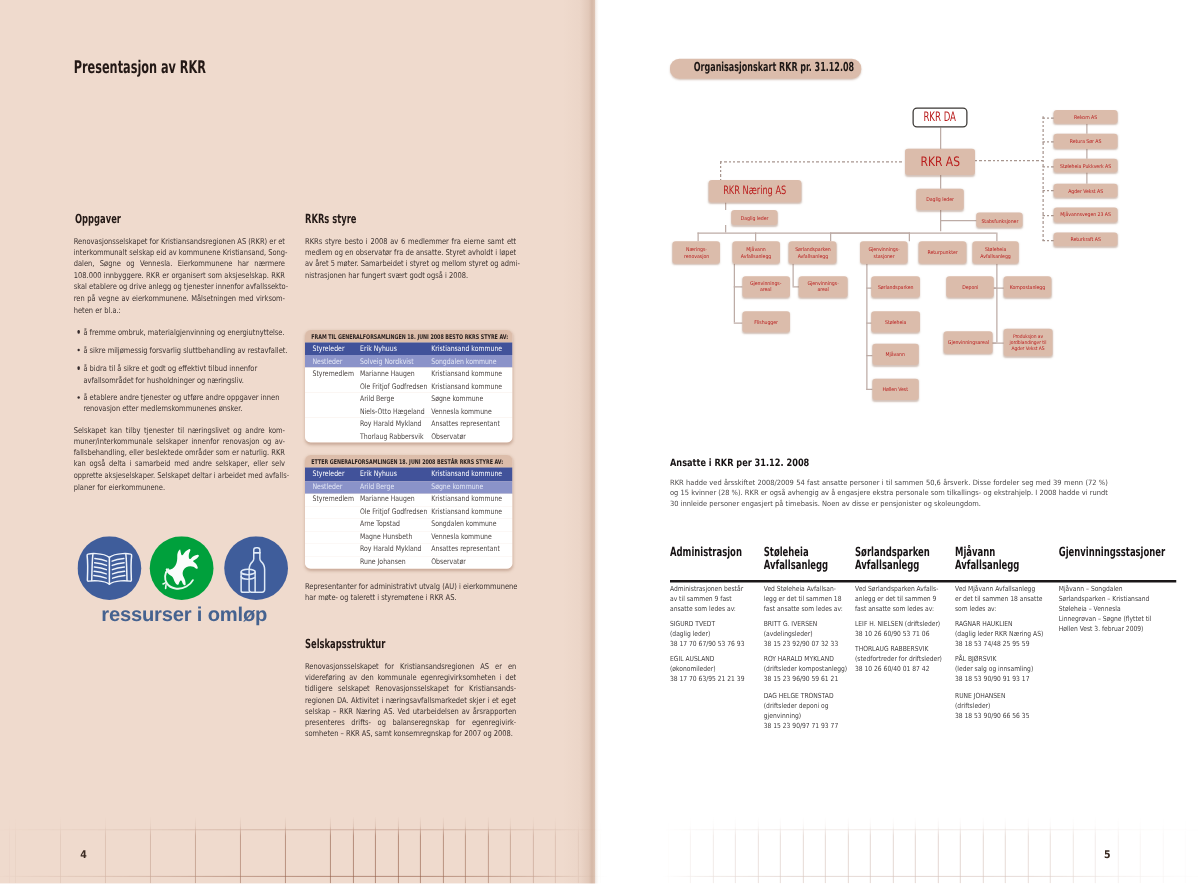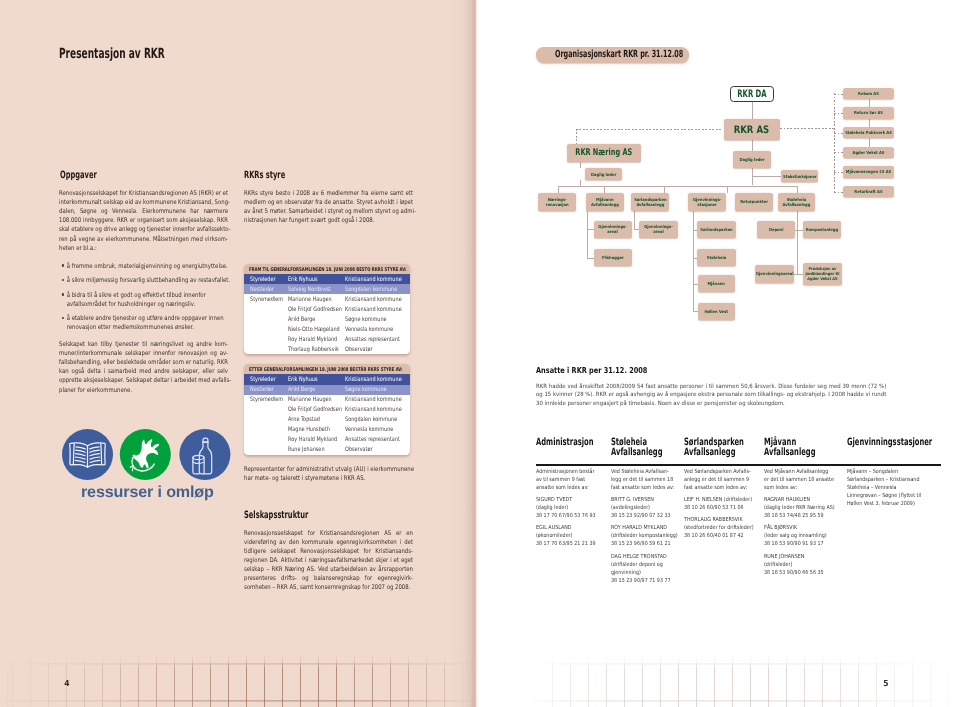--- a/index.html
+++ b/index.html
@@ -97,21 +97,21 @@
 
 
 .oc{position:absolute;left:477px;top:0;width:482px;height:360px;
   font-family:"DejaVu Sans",sans-serif;font-stretch:condensed;}
 .oc .octitle{position:absolute;left:58.9px;top:47.2px;width:153.5px;height:15.6px;
   background:#dbbcab;border-radius:7.5px;color:#1d1715;font-weight:bold;
   box-shadow:0 1px 1.6px rgba(140,95,70,0.35);}
 .oc .octitle span{position:absolute;left:19.6px;top:2.9px;font-size:9.9px;line-height:9.9px;
   white-space:nowrap;transform:scaleX(0.721);transform-origin:0 0;}
 .oc .bx{position:absolute;background:#dbbcab;border-radius:2.6px;
-  color:#14532d;font-weight:bold;display:flex;align-items:center;
+  color:#b91c1c;font-weight:normal;display:flex;align-items:center;
   justify-content:center;text-align:center;line-height:1.12;box-sizing:border-box;
   box-shadow:0 0.9px 1.4px rgba(140,95,70,0.38);}
 .oc .bx.sm{font-size:4.15px;line-height:5.2px;letter-spacing:-0.04px;}
 .oc .bx.xs{font-size:3.95px;line-height:4.9px;letter-spacing:-0.05px;}
 .oc .bx.white{background:#fff;border:1.05px solid #3a3734;border-radius:3.6px;box-shadow:none;}
 .oc .bx.big{overflow:visible;}
 .oc .bx.big span{display:block;white-space:nowrap;line-height:1;}
 .oc .ln{position:absolute;background:#bdaca6;}
 .oc .dln-h{position:absolute;height:1px;
   background-image:repeating-linear-gradient(to right,#a8968f 0 1.9px,rgba(0,0,0,0) 1.9px 3.5px);}

